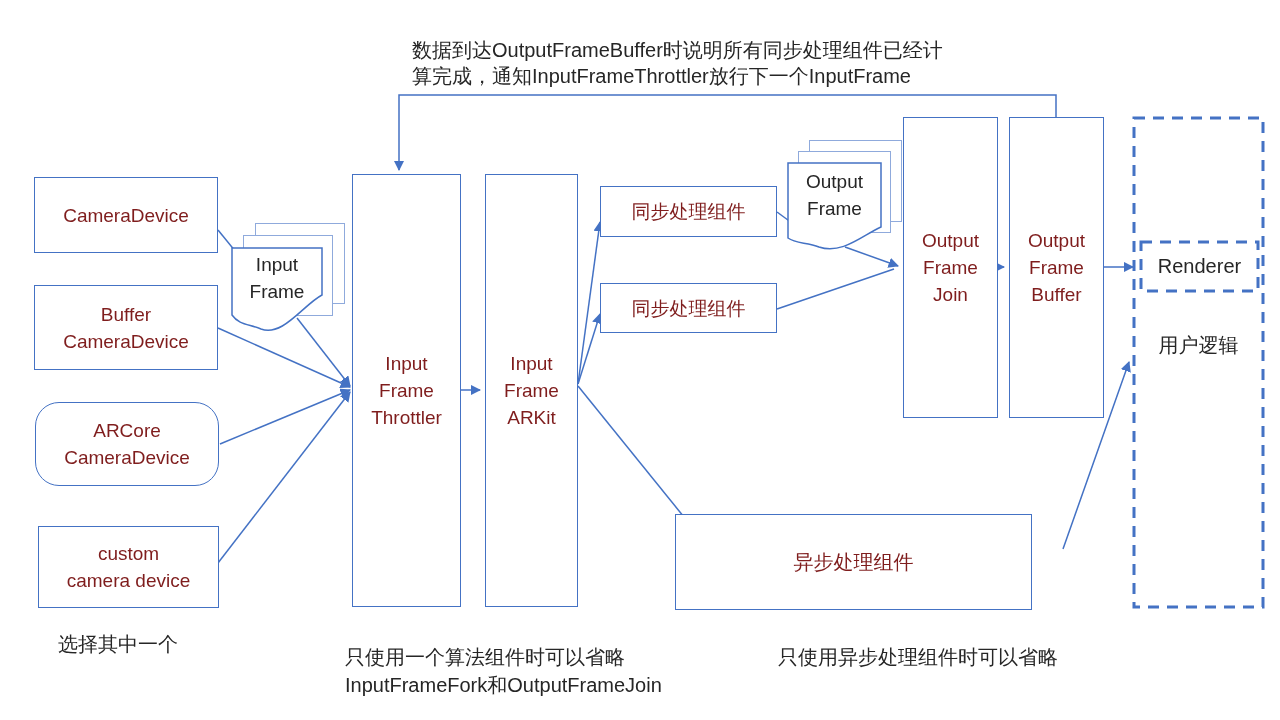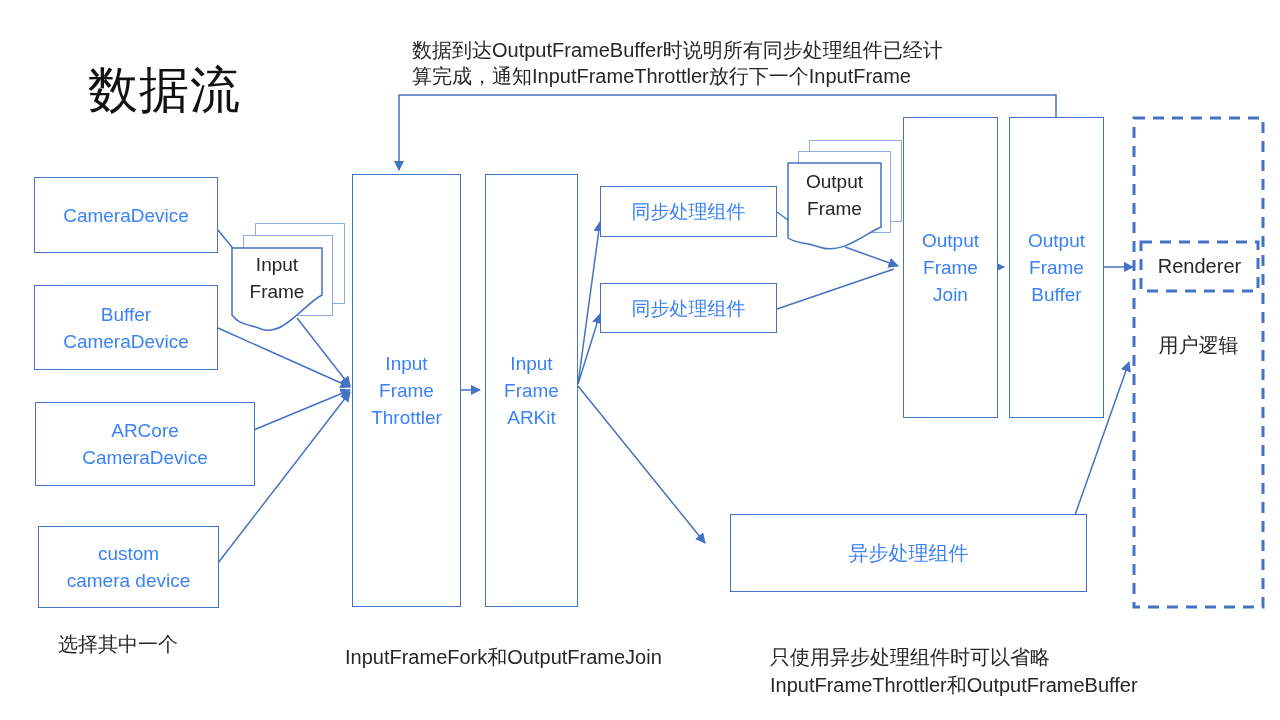--- a/index.html
+++ b/index.html
@@ -1,21 +1,21 @@
 <!DOCTYPE html>
 <html><head>
 <meta charset="utf-8">
 <style>
   html,body{margin:0;padding:0;background:#fff;}
   #stage{position:relative;width:1280px;height:720px;background:#ffffff;overflow:hidden;
          font-family:"Liberation Sans","DejaVu Sans",sans-serif;color:#262626;}
   #connector-layer{position:absolute;left:0;top:0;z-index:1;}
   .box{position:absolute;z-index:2;background:#fff;border:1.5px solid #4472C4;
        display:flex;flex-direction:column;align-items:center;justify-content:center;
-       text-align:center;color:#3b82f6;box-sizing:border-box;}
+       text-align:center;color:#7f1d1d;box-sizing:border-box;}
   .f19{font-size:19px;line-height:27px;}
   .f20{font-size:20px;line-height:27px;}
   .page{position:absolute;z-index:2;background:#fff;border:1.5px solid #8FAADC;box-sizing:border-box;}
   .docsvg{position:absolute;z-index:3;}
   .doclabel{position:absolute;z-index:4;text-align:center;font-size:19px;line-height:27px;}
   .plain{position:absolute;z-index:4;}
   .title{font-size:50px;line-height:56px;color:#111;letter-spacing:1px;}
   .note{font-size:20px;line-height:28px;}
   .annot{font-size:20px;line-height:26px;}
 </style>
@@ -47,34 +47,33 @@
       <line x1="998" y1="267" x2="1004" y2="267" marker-end="url(#ah)"></line>
       <line x1="1104" y1="267" x2="1133" y2="267" marker-end="url(#ah)"></line>
       <line x1="1063" y1="549" x2="1129" y2="362" marker-end="url(#ah)"></line>
     </g>
     <g stroke="#4472C4" stroke-width="3" fill="none">
       <rect x="1134" y="118" width="129" height="489" stroke-dasharray="11 8"></rect>
       <rect x="1141" y="242" width="117" height="49" stroke-dasharray="11 8"></rect>
     </g>
   </svg>
 
-  <div class="plain title" style="left:88px;top:62px;">数据流</div>
   <div class="plain annot" style="left:412px;top:37px;width:700px;">
     <span style="display:block;">数据到达OutputFrameBuffer时说明所有同步处理组件已经计</span>
     <span style="display:block;">算完成，通知InputFrameThrottler放行下一个InputFrame</span>
   </div>
 
   <div class="box f19" style="left:34px;top:177px;width:184px;height:76px;">
     <span>CameraDevice</span>
   </div>
   <div class="box f19" style="left:34px;top:285px;width:184px;height:85px;">
     <span>Buffer</span>
     <span>CameraDevice</span>
   </div>
-  <div class="box f19" style="left:35px;top:402px;width:220px;height:84px;">
+  <div class="box f19" style="left:35px;top:402px;width:184px;height:84px;border-radius:24px;">
     <span>ARCore</span>
     <span>CameraDevice</span>
   </div>
   <div class="box f19" style="left:38px;top:526px;width:181px;height:82px;">
     <span>custom</span>
     <span>camera device</span>
   </div>
 
   <div class="page" style="left:255px;top:223px;width:90px;height:81px;"></div>
   <div class="page" style="left:243px;top:235px;width:90px;height:81px;"></div>
@@ -118,33 +117,33 @@
     <span>Output</span>
     <span>Frame</span>
     <span>Join</span>
   </div>
   <div class="box f19" style="left:1009px;top:117px;width:95px;height:301px;">
     <span>Output</span>
     <span>Frame</span>
     <span>Buffer</span>
   </div>
 
-  <div class="box f20" style="left:730px;top:514px;width:357px;height:78px;">
+  <div class="box f20" style="left:675px;top:514px;width:357px;height:96px;">
     <span>异步处理组件</span>
   </div>
 
   <div class="plain f20" style="left:1141px;top:242px;width:117px;height:49px;display:flex;align-items:center;justify-content:center;z-index:2;">
     <span>Renderer</span>
   </div>
   <div class="plain f20" style="left:1134px;top:332px;width:129px;text-align:center;">
     <span>用户逻辑</span>
   </div>
 
   <div class="plain note" style="left:58px;top:630px;">选择其中一个</div>
   <div class="plain note" style="left:345px;top:643px;">
+    <span style="display:block;">只使用一个算法组件时可以省略</span>
     <span style="display:block;">InputFrameFork和OutputFrameJoin</span>
   </div>
   <div class="plain note" style="left:770px;top:643px;">
-    <span style="display:block;">只使用异步处理组件时可以省略</span>
-    <span style="display:block;">InputFrameThrottler和OutputFrameBuffer</span>
+    <span style="display:block;margin-left:8px;">只使用异步处理组件时可以省略</span>
   </div>
 
 </div>
 
 </body></html>

